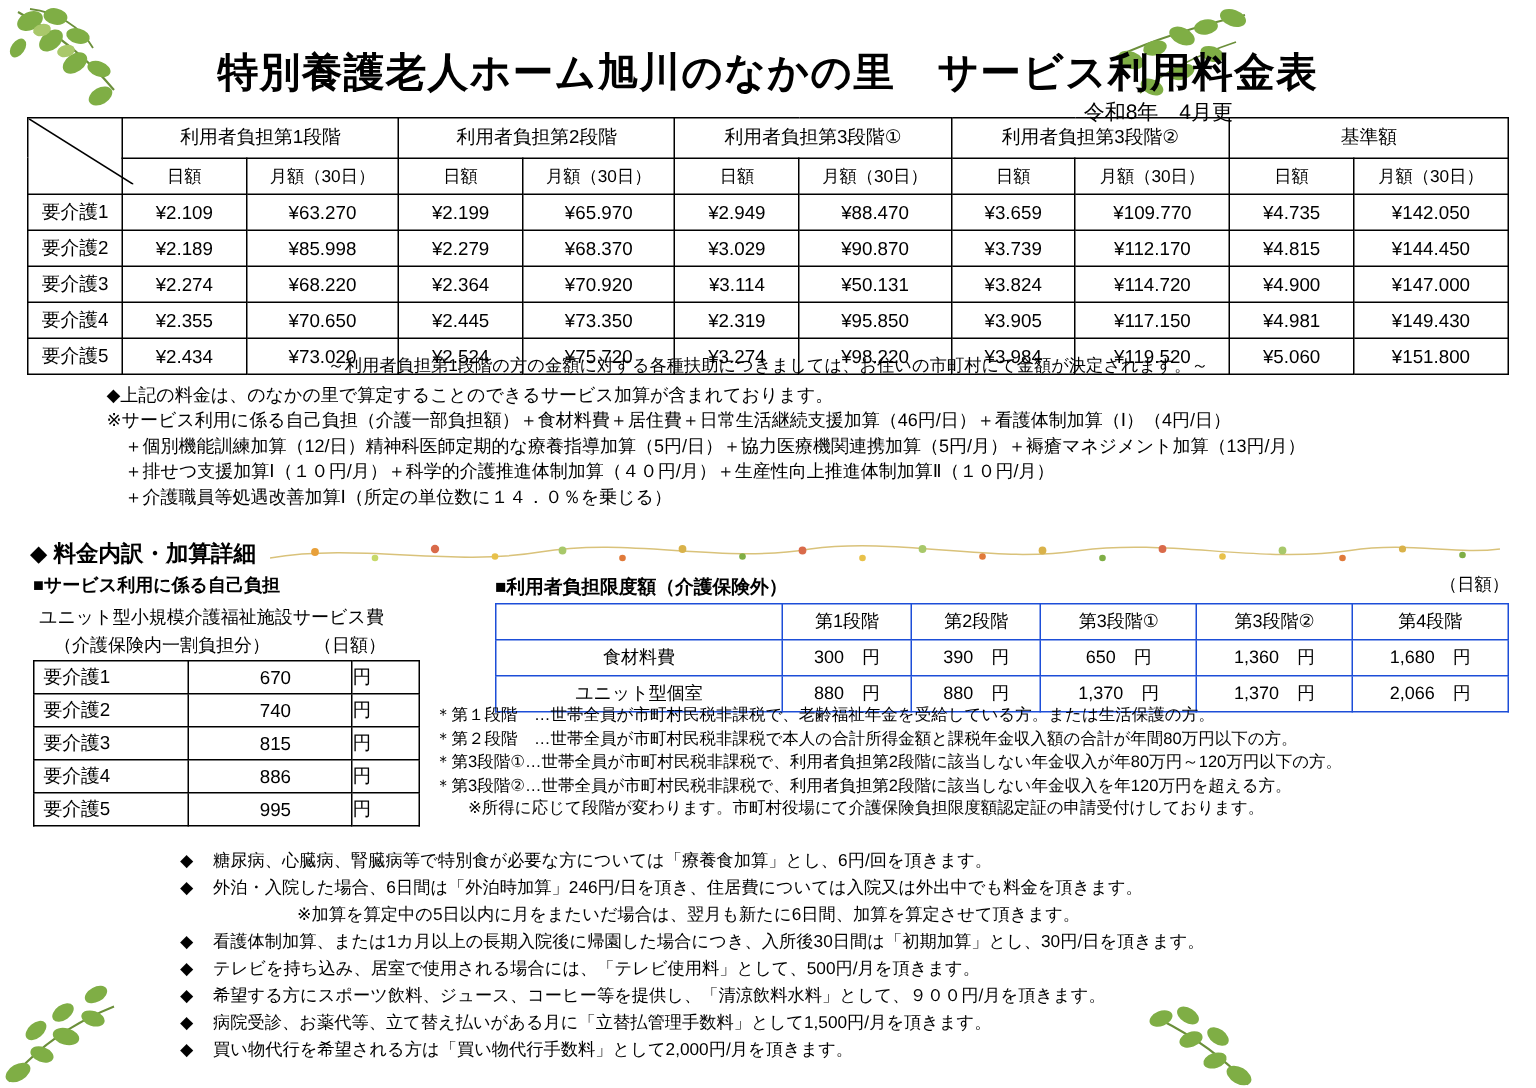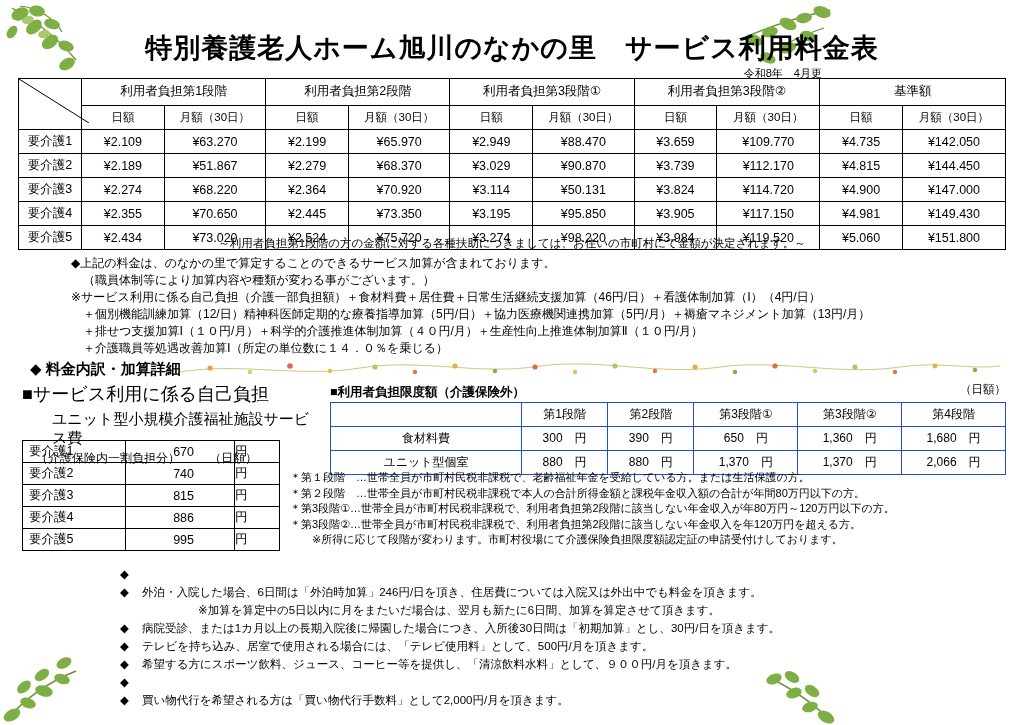--- a/index.html
+++ b/index.html
@@ -15,21 +15,21 @@
 
   
   .leaf{position:absolute;pointer-events:none;}
   .leaf svg{display:block;}
 
   .title{
     position:absolute;left:0;top:30px;width:1024px;text-align:center;
     font-size:27px;font-weight:bold;letter-spacing:1px;
   }
   .revdate{
-    position:absolute;right:14px;top:66px;font-size:11px;
+    position:absolute;right:14px;top:66px;font-size:14px;
   }
 
   
   table{border-collapse:collapse;}
   .main-table{
     position:absolute;left:18px;top:78px;width:988px;
     font-size:12px;
   }
   .main-table td,.main-table th{
     border:1px solid #000;
@@ -50,29 +50,29 @@
   }
 
   .bullets{
     position:absolute;left:26px;top:255px;width:980px;
     font-size:12px;line-height:17px;
   }
   .bullets div{white-space:nowrap;margin-left:45px;}
 
   
   .sec-title{
-    position:absolute;left:30px;top:360px;font-size:15px;font-weight:bold;
+    position:absolute;left:20px;top:360px;font-size:15px;font-weight:bold;
   }
   .ribbon{
     position:absolute;left:180px;top:358px;width:820px;height:22px;
     overflow:hidden;
   }
   .left-block{position:absolute;left:22px;top:382px;width:300px;}
-  .left-block .l1{font-size:18px;font-weight:normal;}
-  .left-block .l2{font-size:15px;margin-left:30px;margin-top:4px;}
+  .left-block .l1{font-size:12px;font-weight:bold;}
+  .left-block .l2{font-size:12px;margin-left:4px;margin-top:4px;}
   .left-block .l3{font-size:12px;margin-left:14px;margin-top:2px;}
 
   .small-table{
     position:absolute;left:22px;top:440px;width:258px;font-size:12.5px;
   }
   .small-table td{border:1px solid #000;padding:2px 4px;height:17px;}
   .small-table td.lbl{width:92px;text-align:left;padding-left:6px;}
   .small-table td.val{text-align:right;padding-right:40px;}
   .small-table td.unit{width:40px;text-align:left;border-left:none;padding-left:0;}
 
@@ -212,21 +212,21 @@
       <td class="num">¥2.949</td>
       <td class="num">¥88.470</td>
       <td class="num">¥3.659</td>
       <td class="num">¥109.770</td>
       <td class="num">¥4.735</td>
       <td class="num">¥142.050</td>
     </tr>
     <tr>
       <td class="rowhead">要介護2</td>
       <td class="num">¥2.189</td>
-      <td class="num">¥51.867</td>
+      <td class="num">¥85.998</td>
       <td class="num">¥2.279</td>
       <td class="num">¥68.370</td>
       <td class="num">¥3.029</td>
       <td class="num">¥90.870</td>
       <td class="num">¥3.739</td>
       <td class="num">¥112.170</td>
       <td class="num">¥4.815</td>
       <td class="num">¥144.450</td>
     </tr>
     <tr>
@@ -241,21 +241,21 @@
       <td class="num">¥114.720</td>
       <td class="num">¥4.900</td>
       <td class="num">¥147.000</td>
     </tr>
     <tr>
       <td class="rowhead">要介護4</td>
       <td class="num">¥2.355</td>
       <td class="num">¥70.650</td>
       <td class="num">¥2.445</td>
       <td class="num">¥73.350</td>
-      <td class="num">¥3.195</td>
+      <td class="num">¥2.319</td>
       <td class="num">¥95.850</td>
       <td class="num">¥3.905</td>
       <td class="num">¥117.150</td>
       <td class="num">¥4.981</td>
       <td class="num">¥149.430</td>
     </tr>
     <tr>
       <td class="rowhead">要介護5</td>
       <td class="num">¥2.434</td>
       <td class="num">¥73.020</td>
@@ -268,21 +268,20 @@
       <td class="num">¥5.060</td>
       <td class="num">¥151.800</td>
     </tr>
   </tbody>
     </table>
 
   <div class="note-center">～利用者負担第1段階の方の金額に対する各種扶助につきましては、お住いの市町村にて金額が決定されます。～</div>
 
   <div class="bullets">
     <div>◆上記の料金は、のなかの里で算定することのできるサービス加算が含まれております。</div>
-    <div>　（職員体制等により加算内容や種類が変わる事がございます。）</div>
     <div>※サービス利用に係る自己負担（介護一部負担額）＋食材料費＋居住費＋日常生活継続支援加算（46円/日）＋看護体制加算（Ⅰ）（4円/日）</div>
     <div>　＋個別機能訓練加算（12/日）精神科医師定期的な療養指導加算（5円/日）＋協力医療機関連携加算（5円/月）＋褥瘡マネジメント加算（13円/月）</div>
     <div>　＋排せつ支援加算Ⅰ（１０円/月）＋科学的介護推進体制加算（４０円/月）＋生産性向上推進体制加算Ⅱ（１０円/月）</div>
     <div>　＋介護職員等処遇改善加算Ⅰ（所定の単位数に１４．０％を乗じる）</div>
   </div>
 
   <div class="sec-title">
     <span>◆</span>
     <span>料金内訳・加算詳細</span>
   </div>
@@ -391,42 +390,44 @@
     <div>＊第１段階　…世帯全員が市町村民税非課税で、老齢福祉年金を受給している方。または生活保護の方。</div>
     <div>＊第２段階　…世帯全員が市町村民税非課税で本人の合計所得金額と課税年金収入額の合計が年間80万円以下の方。</div>
     <div>＊第3段階①…世帯全員が市町村民税非課税で、利用者負担第2段階に該当しない年金収入が年80万円～120万円以下の方。</div>
     <div>＊第3段階②…世帯全員が市町村民税非課税で、利用者負担第2段階に該当しない年金収入を年120万円を超える方。</div>
     <div class="indent">※所得に応じて段階が変わります。市町村役場にて介護保険負担限度額認定証の申請受付けしております。</div>
   </div>
 
   <div class="foot-notes">
     <div class="row">
       <span class="dia">◆</span>
+      <span>糖尿病、心臓病、腎臓病等で特別食が必要な方については「療養食加算」とし、6円/回を頂きます。</span>
     </div>
     <div class="row">
       <span class="dia">◆</span>
       <span>外泊・入院した場合、6日間は「外泊時加算」246円/日を頂き、住居費については入院又は外出中でも料金を頂きます。</span>
     </div>
     <div>
       <span class="ind">※加算を算定中の5日以内に月をまたいだ場合は、翌月も新たに6日間、加算を算定させて頂きます。</span>
     </div>
     <div class="row">
       <span class="dia">◆</span>
-      <span>病院受診、または1カ月以上の長期入院後に帰園した場合につき、入所後30日間は「初期加算」とし、30円/日を頂きます。</span>
+      <span>看護体制加算、または1カ月以上の長期入院後に帰園した場合につき、入所後30日間は「初期加算」とし、30円/日を頂きます。</span>
     </div>
     <div class="row">
       <span class="dia">◆</span>
       <span>テレビを持ち込み、居室で使用される場合には、「テレビ使用料」として、500円/月を頂きます。</span>
     </div>
     <div class="row">
       <span class="dia">◆</span>
       <span>希望する方にスポーツ飲料、ジュース、コーヒー等を提供し、「清涼飲料水料」として、９００円/月を頂きます。</span>
     </div>
     <div class="row">
       <span class="dia">◆</span>
+      <span>病院受診、お薬代等、立て替え払いがある月に「立替払管理手数料」として1,500円/月を頂きます。</span>
     </div>
     <div class="row">
       <span class="dia">◆</span>
       <span>買い物代行を希望される方は「買い物代行手数料」として2,000円/月を頂きます。</span>
     </div>
   </div>
 
 </div>
 
 </body></html>

